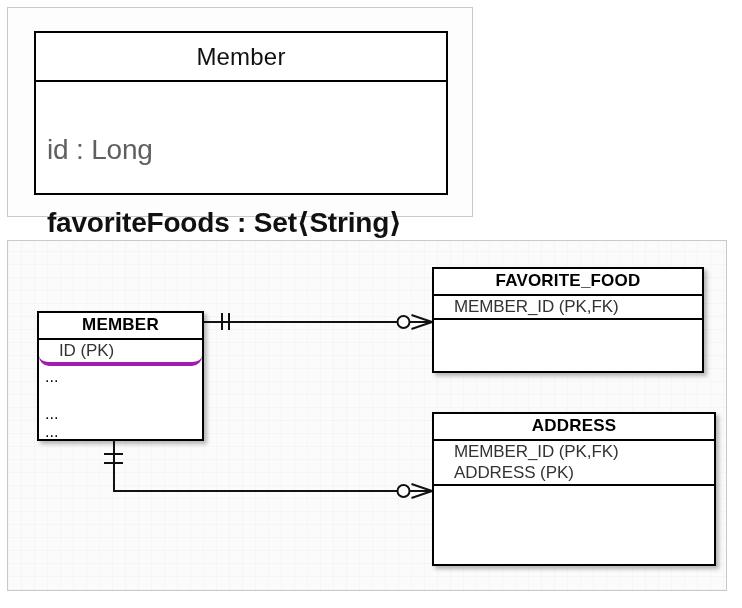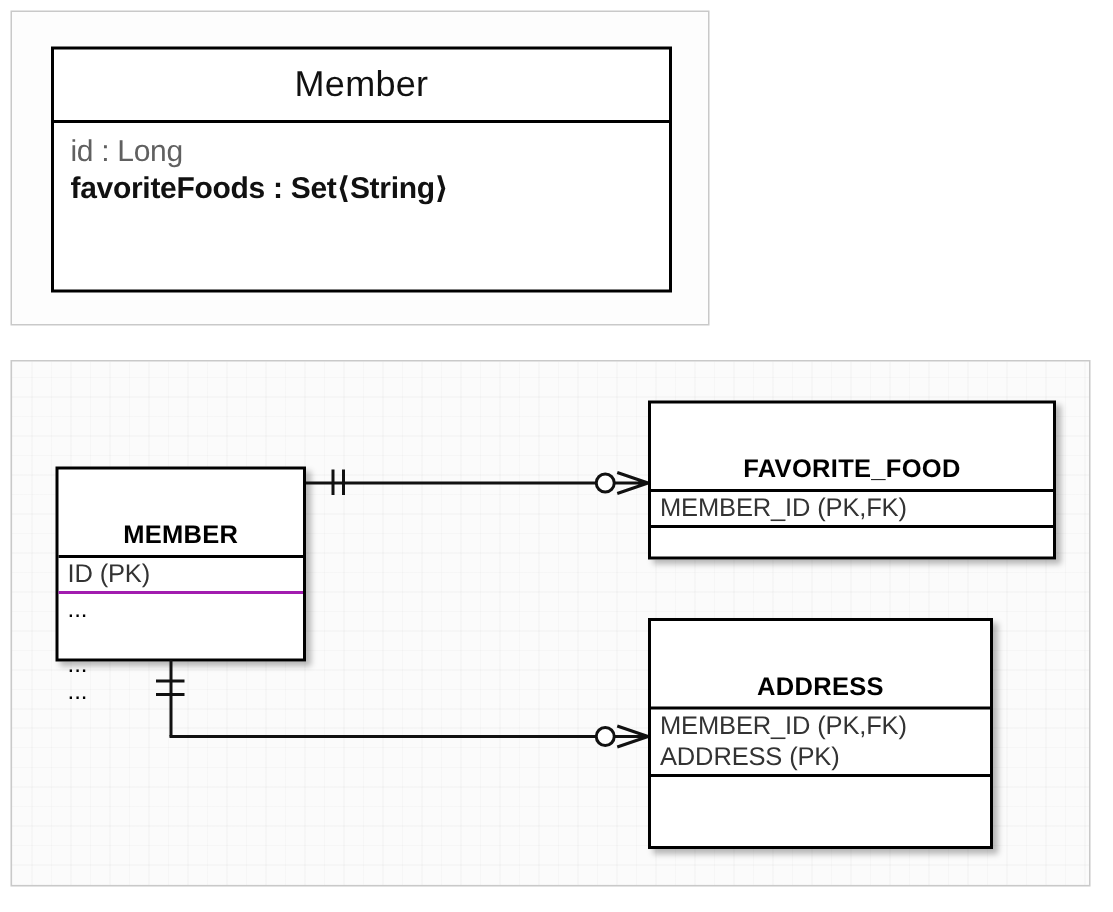--- a/index.html
+++ b/index.html
@@ -33,48 +33,48 @@
     position:absolute;left:26px;top:23px;width:414px;height:164px;
     border:2px solid #000;background:#fff;box-sizing:border-box;
   }
   #uml-class .title{
     height:47px;line-height:47px;text-align:center;
     font-size:24px;color:#111;border-bottom:2px solid #000;
     font-weight:400;letter-spacing:.2px;
   }
   #uml-class .attrs{padding:7px 0 0 11px;}
   #uml-class .attrs .row{
-    font-size:20px;line-height:25px;color:#111;font-weight:bold;
-    white-space:nowrap;letter-spacing:-.2px;
+    font-size:28px;line-height:25px;color:#111;font-weight:bold;
+    white-space:nowrap;letter-spacing:-.2px;margin-top:48px;
   }
   #uml-class .attrs .row.muted{color:#606060;font-weight:400;}
 
   
   .entity{
     position:absolute;background:#fff;
     border:2px solid #000;box-sizing:border-box;
     box-shadow:3px 3px 4px rgba(0,0,0,0.28);
   }
   .entity .ent-title{
     text-align:center;font-weight:bold;font-size:17px;
     color:#000;border-bottom:2px solid #000;
-    line-height:22px;padding:1px 0 2px;letter-spacing:.2px;margin-top:32px;
+    line-height:22px;padding:1px 0 2px;letter-spacing:.2px;
   }
-  .entity .ent-body{border-bottom:2px solid #000;padding:0 0 1px 6px;}
+  .entity .ent-body{border-bottom:2px solid #000;padding:0 0 1px 20px;}
   .entity .ent-body .attr{
     font-size:17px;line-height:21px;color:#333;
     white-space:nowrap;letter-spacing:-.1px;
   }
   .entity .ent-foot{height:22px;}
 
   #ent-member{left:29px;top:70px;width:167px;height:130px;}
-  #ent-member .ent-body{border-bottom:2px solid #a21caf;}
+  #ent-member .ent-body{border-bottom:4px solid #a21caf;border-radius:10px;}
   #ent-member .ent-sub{padding:2px 0 0 6px;height:76px;box-sizing:border-box;}
   #ent-favorite-food{left:424px;top:26px;width:272px;height:106px;}
-  #ent-address{left:424px;top:171px;width:230px;height:154px;}
+  #ent-address{left:424px;top:171px;width:284px;height:154px;}
 
   
   .conn{position:absolute;background:#111;}
   .conn-line-h{height:2px;}
   .conn-line-v{width:2px;}
 
   .crow{position:absolute;}
   .crow svg{display:block;}
 
   .tick{position:absolute;background:#111;}

